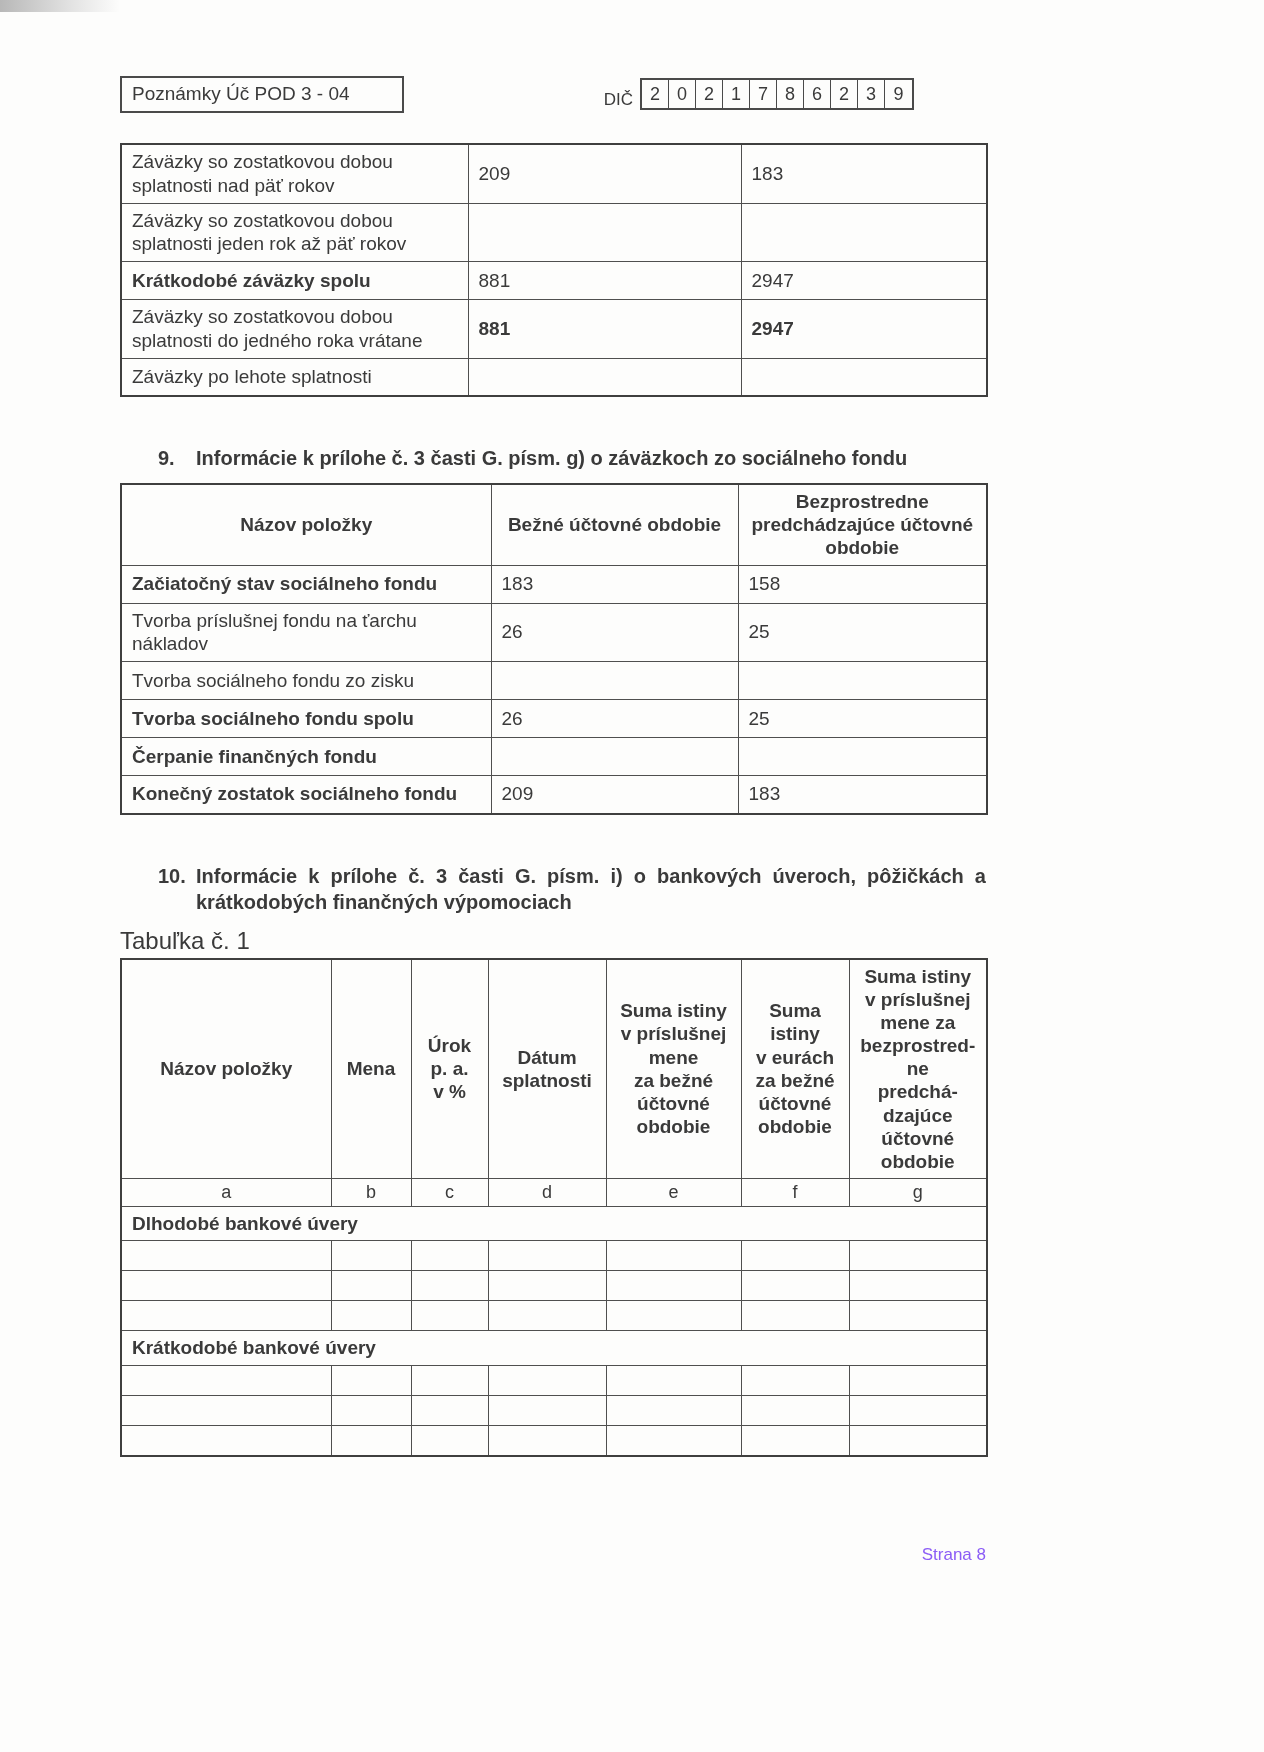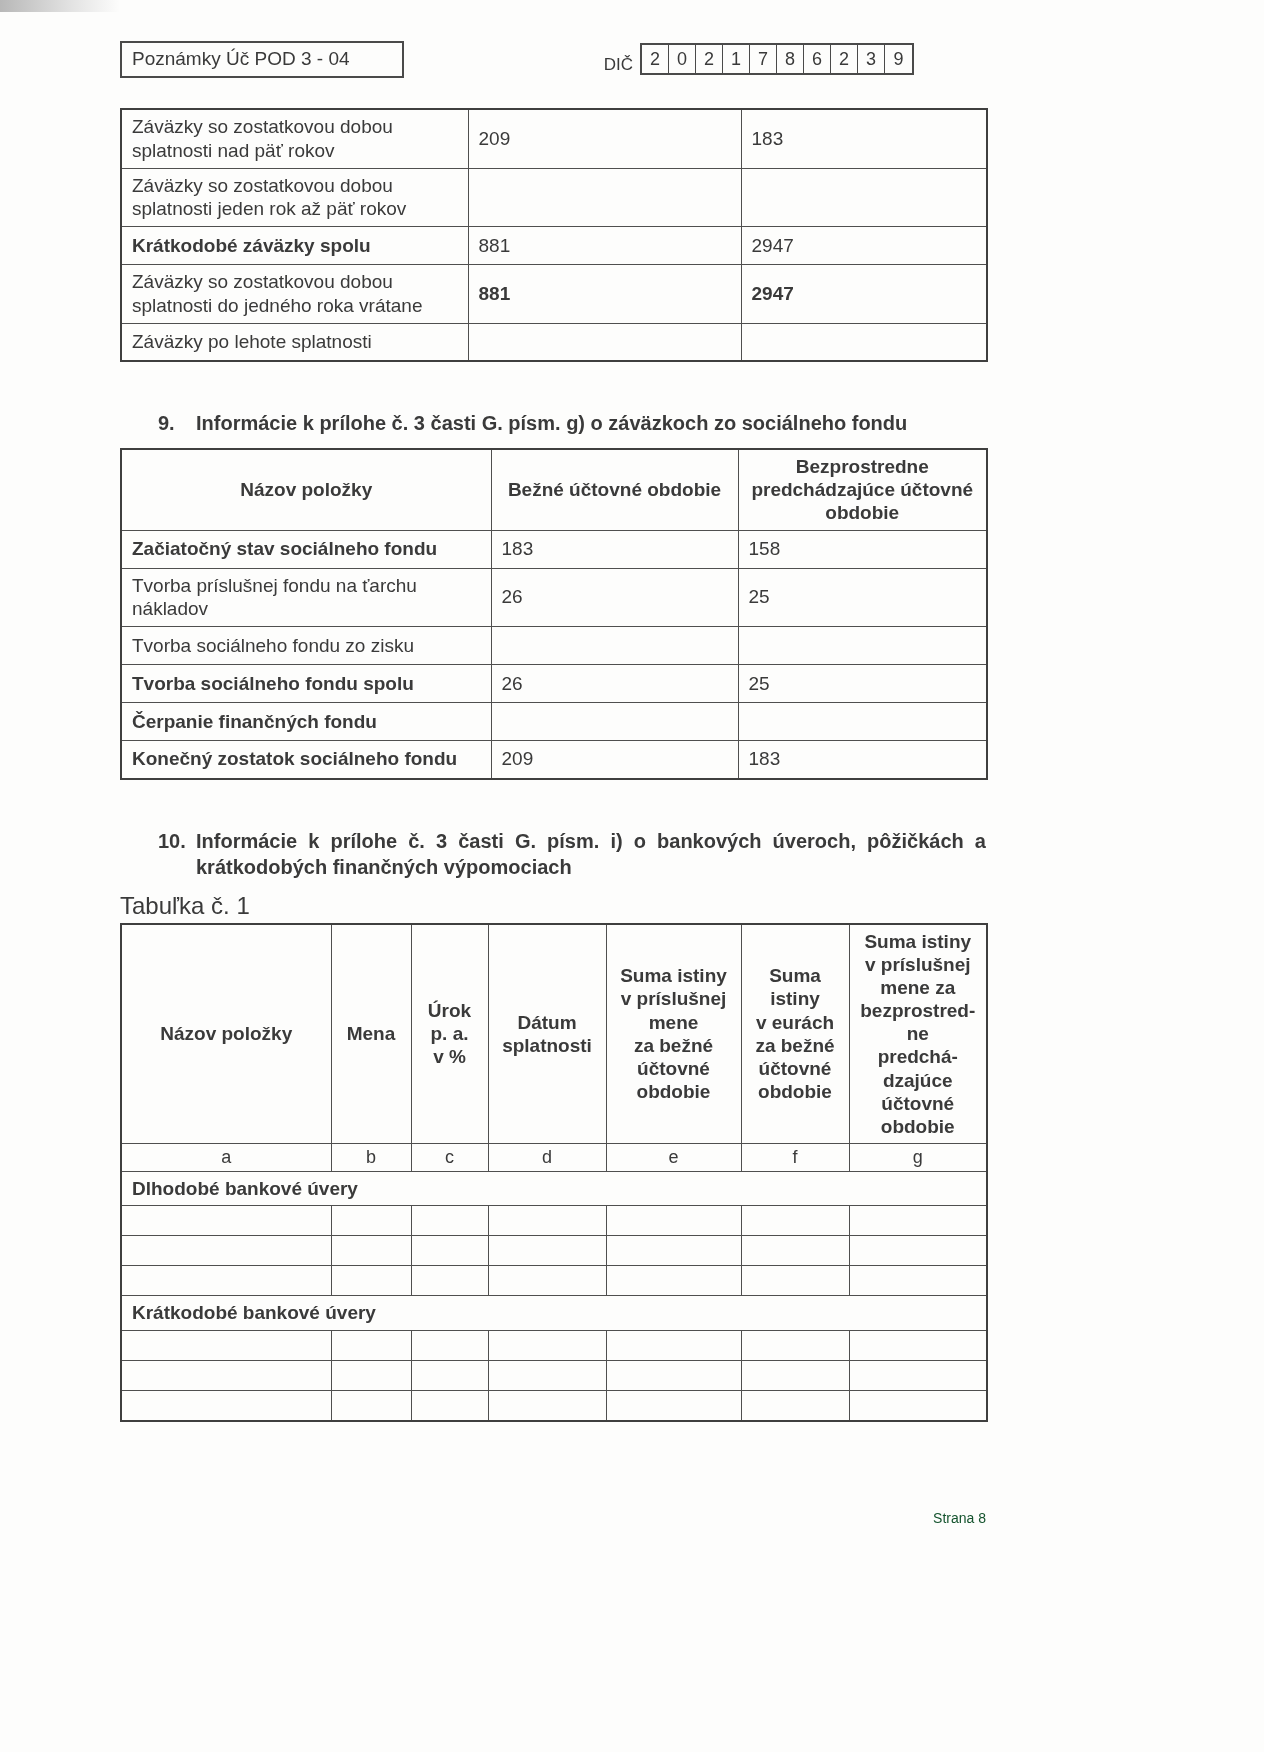--- a/index.html
+++ b/index.html
@@ -14,21 +14,21 @@
     overflow: hidden;
     margin: 0 auto;
   }
   .scan-edge {
     position: absolute;
     top: 0; left: 0;
     width: 120px; height: 12px;
     background: linear-gradient(to right, #9a9a9a, #d8d8d8 60%, transparent);
     opacity: .7;
   }
-  .content { width: 866px; margin-left: 120px; padding-top: 41px; }
+  .content { width: 866px; margin-left: 120px; padding-top: 76px; }
 
   
   .header-row { display: flex; align-items: flex-start; margin-bottom: 30px; }
   .form-title-box {
     border: 2px solid #4a4a4a;
     padding: 5px 16px 6px 10px;
     font-size: 19px;
     min-width: 284px;
   }
   .dic-group { display: flex; align-items: flex-end; margin-left: auto; margin-right: 72px; margin-top: 2px; }
@@ -75,21 +75,21 @@
   
   .table-caption { font-size: 24px; margin-bottom: 3px; }
 
   
   .loans-head th { height: 192px; white-space: pre-line; font-size: 19px; }
   .letters-row td { height: 27px; text-align: center; padding: 2px; font-size: 18px; }
   .loan-section-row td { height: 33px; font-weight: bold; }
   .loan-empty-row td { height: 30px; }
 
   
-  .footer { width: 866px; margin-left: 120px; margin-top: 88px; text-align: right; font-size: 14px; color: #14532d; }
+  .footer { width: 866px; margin-left: 120px; margin-top: 88px; text-align: right; font-size: 17px; color: #8b5cf6; }
 </style>
 </head>
 <body>
 
 <div class="page">
   <div class="scan-edge"></div>
 
   <div class="content">
 
     <div class="header-row">

